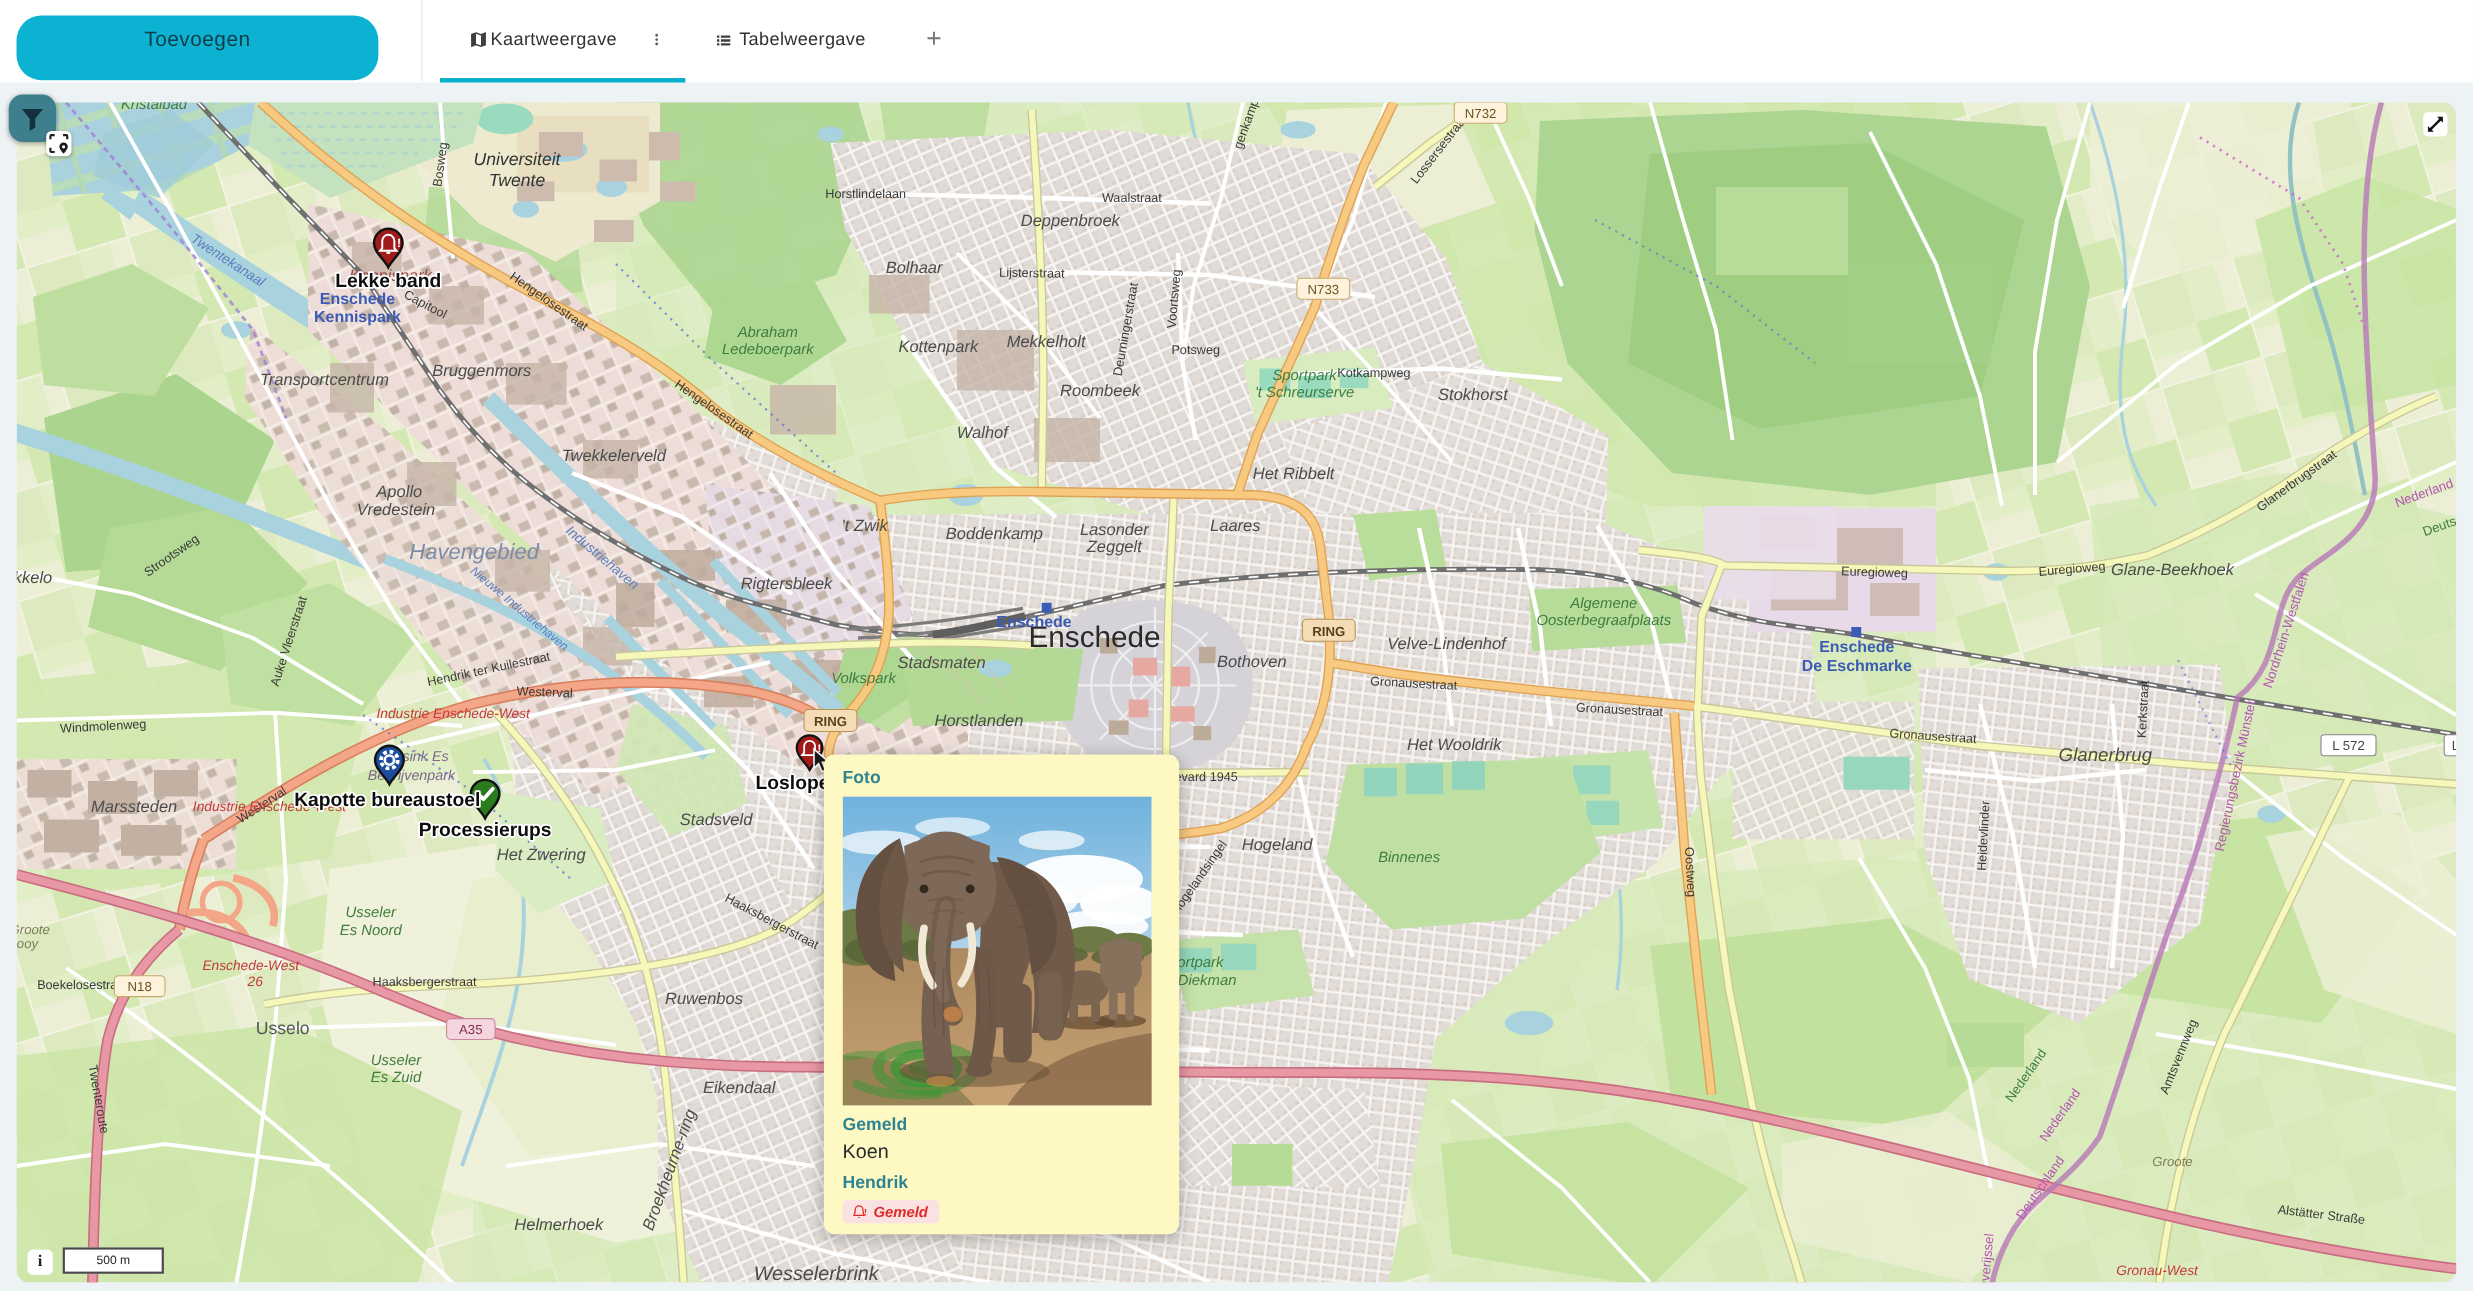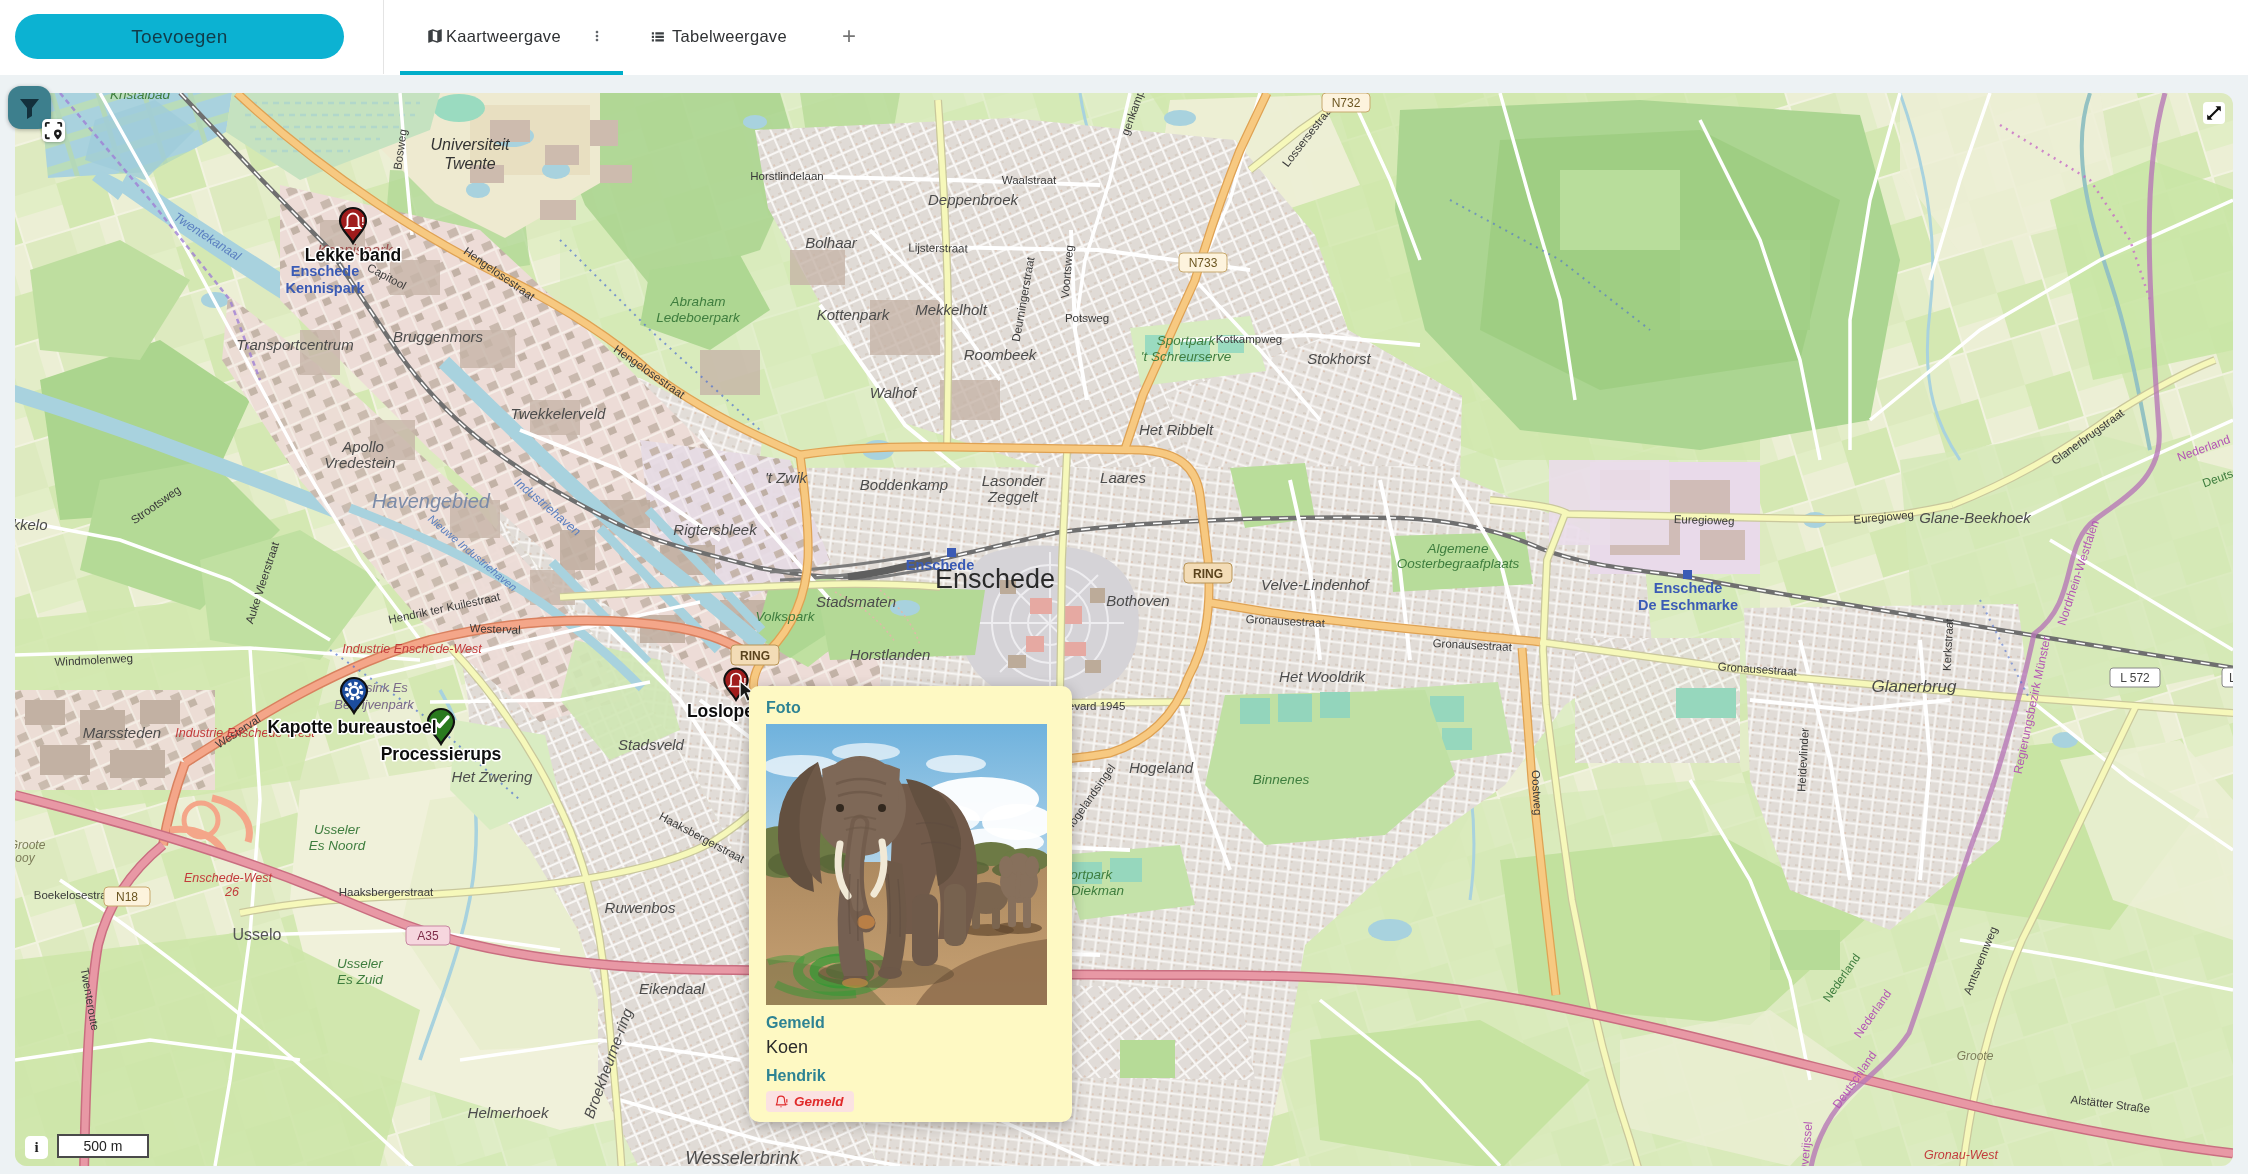--- a/index.html
+++ b/index.html
@@ -1,32 +1,32 @@
 <!DOCTYPE html>
 <html><head>
 <meta charset="utf-8">
 <style>
   html,body{margin:0;padding:0;width:2248px;height:1174px;overflow:hidden;background:#edf2f4;font-family:"Liberation Sans",sans-serif;}
   #topbar{position:absolute;left:0;top:0;width:2248px;height:75px;background:#ffffff;}
   #vdiv{position:absolute;left:383px;top:0;width:1px;height:74px;background:#e4e4e4;}
-  #btnAdd{position:absolute;left:15px;top:14px;width:329px;height:45px;border-radius:23px;background:#0cb2d2;color:#113c49;font-size:19px;font-weight:500;letter-spacing:.4px;text-align:center;line-height:45px;}
+  #btnAdd{position:absolute;left:15px;top:14px;width:329px;height:59px;border-radius:23px;background:#0cb2d2;color:#113c49;font-size:19px;font-weight:500;letter-spacing:.4px;text-align:center;line-height:45px;}
   #underline{position:absolute;left:400px;top:71px;width:223px;height:4px;background:#00aec9;}
   .tabtxt{position:absolute;top:27px;font-size:16.5px;font-weight:500;color:#2f3133;letter-spacing:.3px;}
   #plus{position:absolute;left:842px;top:22px;font-size:24px;font-weight:300;color:#757575;}
   #mapwrap{position:absolute;left:15px;top:93px;width:2218px;height:1073px;border-radius:12px;overflow:hidden;}
   #popup{position:absolute;left:749px;top:686px;width:323px;height:436px;background:#fef9c3;border-radius:10px;box-shadow:0 3px 14px rgba(0,0,0,.28);box-sizing:border-box;padding:13px 17px;}
   .ptitle{color:#2e8393;font-size:16px;font-weight:bold;}
   #photo{width:281px;height:281px;margin-top:7px;}
   #pname{color:#2b2b2b;font-size:18px;margin-top:5px;}
   #badge{display:inline-flex;align-items:center;margin-top:6px;background:#fbe2e2;border-radius:4px;padding:3px 10px 3px 8px;color:#e02a2a;font-size:13.5px;font-weight:bold;font-style:italic;}
   #filterbtn{position:absolute;left:8px;top:86px;width:43px;height:43px;border-radius:13px;background:#3d7f8d;box-shadow:0 1px 4px rgba(0,0,0,.3);}
   #locbtn{position:absolute;left:42px;top:119px;width:23px;height:23px;border-radius:5px;background:#ffffff;box-shadow:0 1px 3px rgba(0,0,0,.25);}
   #fsbtn{position:absolute;left:2203px;top:102px;width:22px;height:22px;border-radius:4px;background:#ffffff;}
   #infobtn{position:absolute;left:25px;top:1136px;width:23px;height:23px;border-radius:5px;background:#ffffff;font-weight:bold;font-size:15px;color:#222;text-align:center;line-height:23px;font-family:"Liberation Serif",serif;}
-  #scalebar{position:absolute;left:57px;top:1134px;width:88px;height:20px;background:#ffffff;border:2px solid #4a4a4a;font-size:14px;color:#222;text-align:center;line-height:20px;}
+  #scalebar{position:absolute;left:57px;top:1134px;width:88px;height:20px;background:#ffffff;border:2px solid #4a4a4a;font-size:11px;color:#222;text-align:center;line-height:20px;}
 </style>
 </head>
 <body>
 <div id="mapwrap">
 <svg id="map" width="2218" height="1073" viewBox="15 93 2218 1073">
 <defs>
 <pattern id="fields" width="96" height="96" patternUnits="userSpaceOnUse" patternTransform="rotate(-17)">
   <rect width="96" height="96" fill="#ecefd5"></rect>
   <rect x="0" y="0" width="48" height="48" fill="#d4e8b2"></rect>
   <rect x="48" y="48" width="48" height="48" fill="#ddeabf"></rect>

